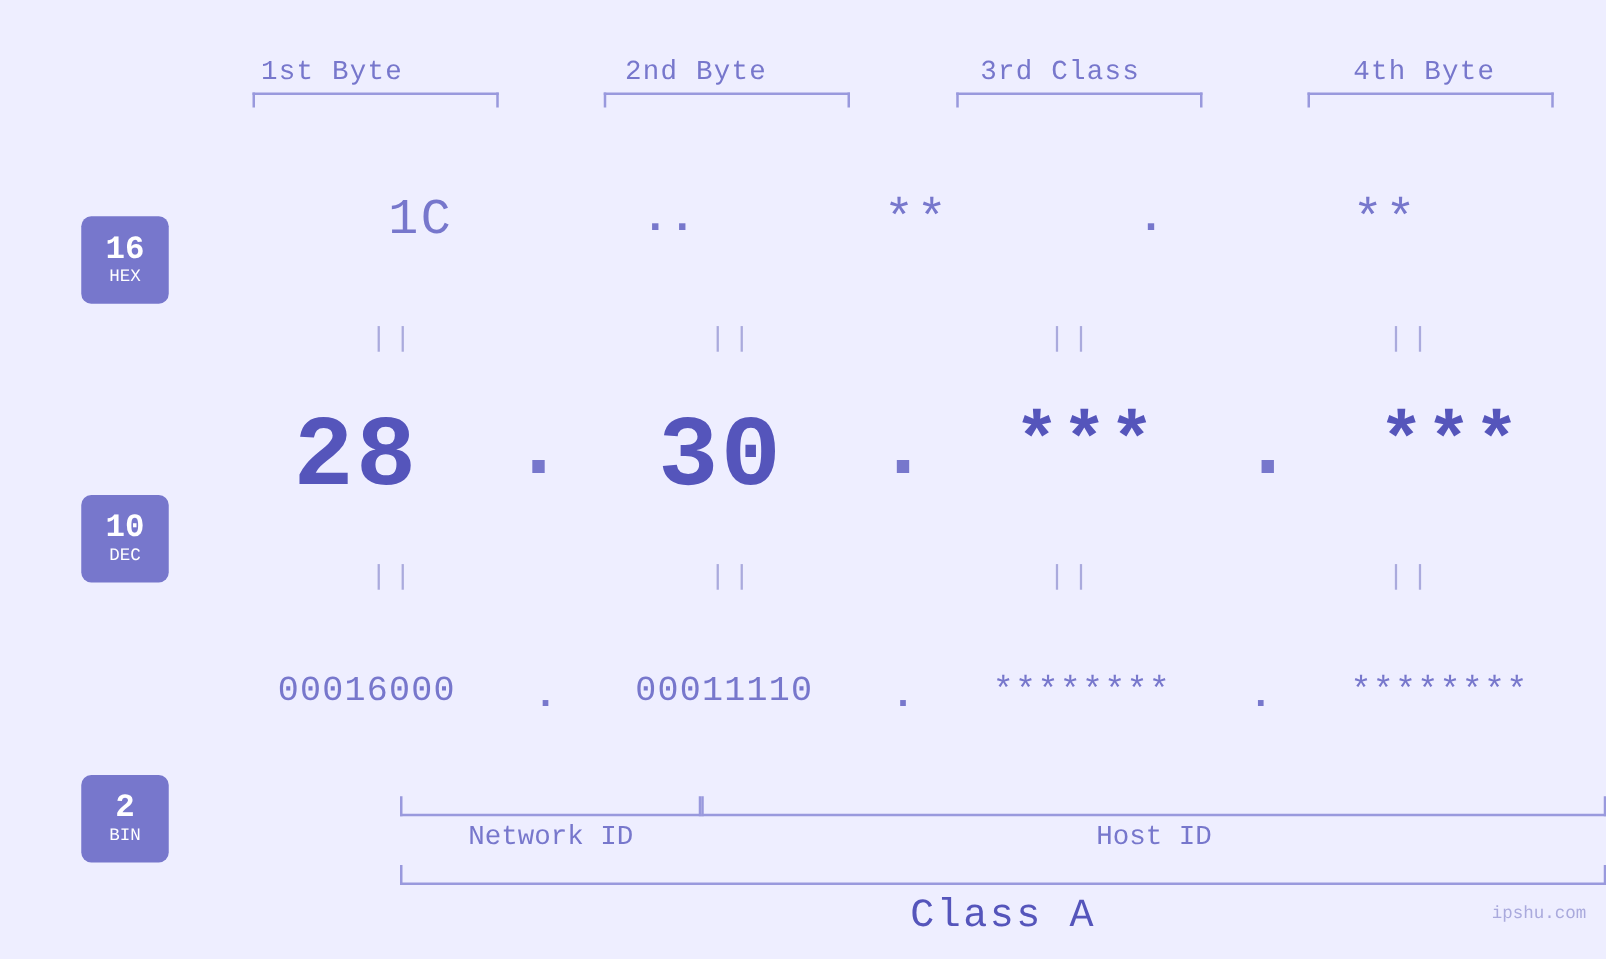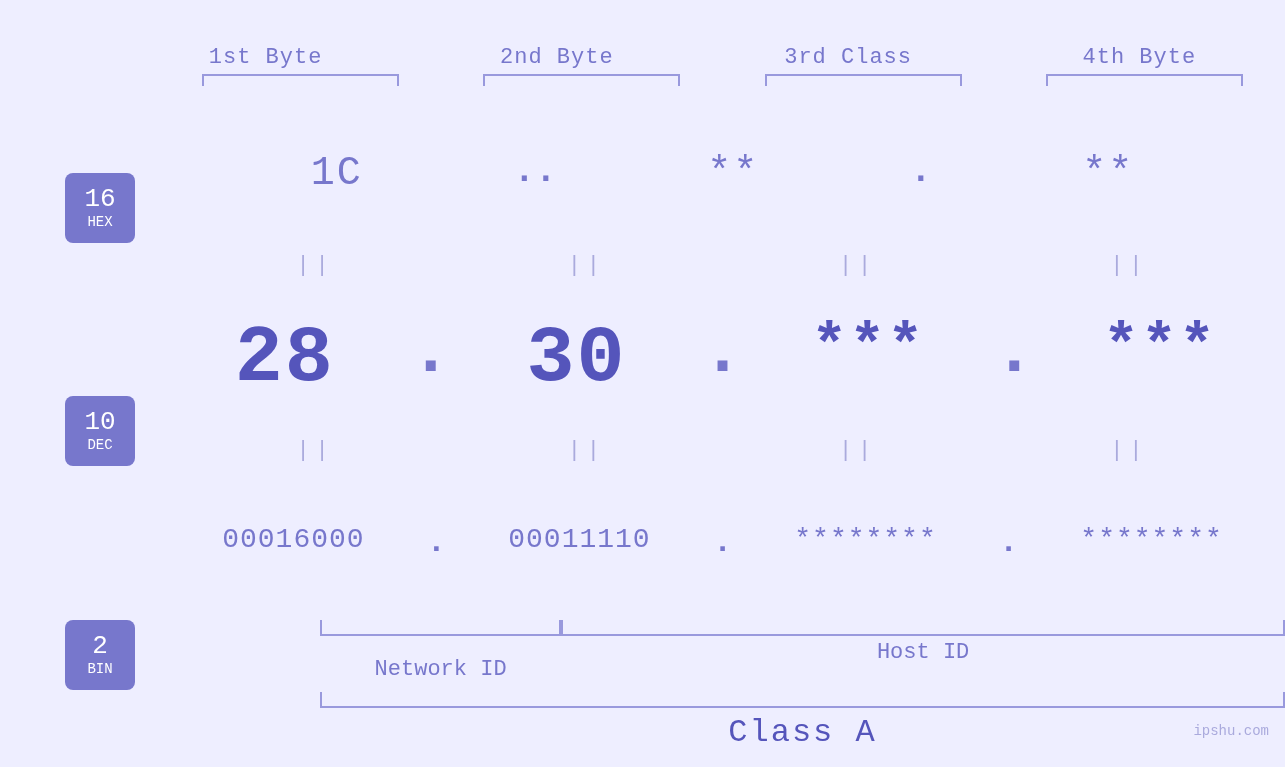--- a/index.html
+++ b/index.html
@@ -93,21 +93,21 @@
       height: 70px;
       display: flex;
       flex-direction: column;
       align-items: center;
       justify-content: center;
       font-family: 'Courier New', Courier, monospace;
     }
 
     .badge-number {
       font-size: 26px;
-      font-weight: normal;
+      font-weight: bold;
       line-height: 1;
     }
 
     .badge-label {
       font-size: 14px;
       font-weight: normal;
       margin-top: 2px;
     }
 
     
@@ -237,21 +237,21 @@
       display: flex;
       width: 100%;
     }
 
     .network-label {
       width: 25%;
       text-align: center;
       color: #7777cc;
       font-family: 'Courier New', Courier, monospace;
       font-size: 22px;
-      margin-top: 21px;
+      margin-top: 4px;
     }
 
     .host-label {
       width: 75%;
       text-align: center;
       color: #7777cc;
       font-family: 'Courier New', Courier, monospace;
       font-size: 22px;
       margin-top: 4px;
     }

